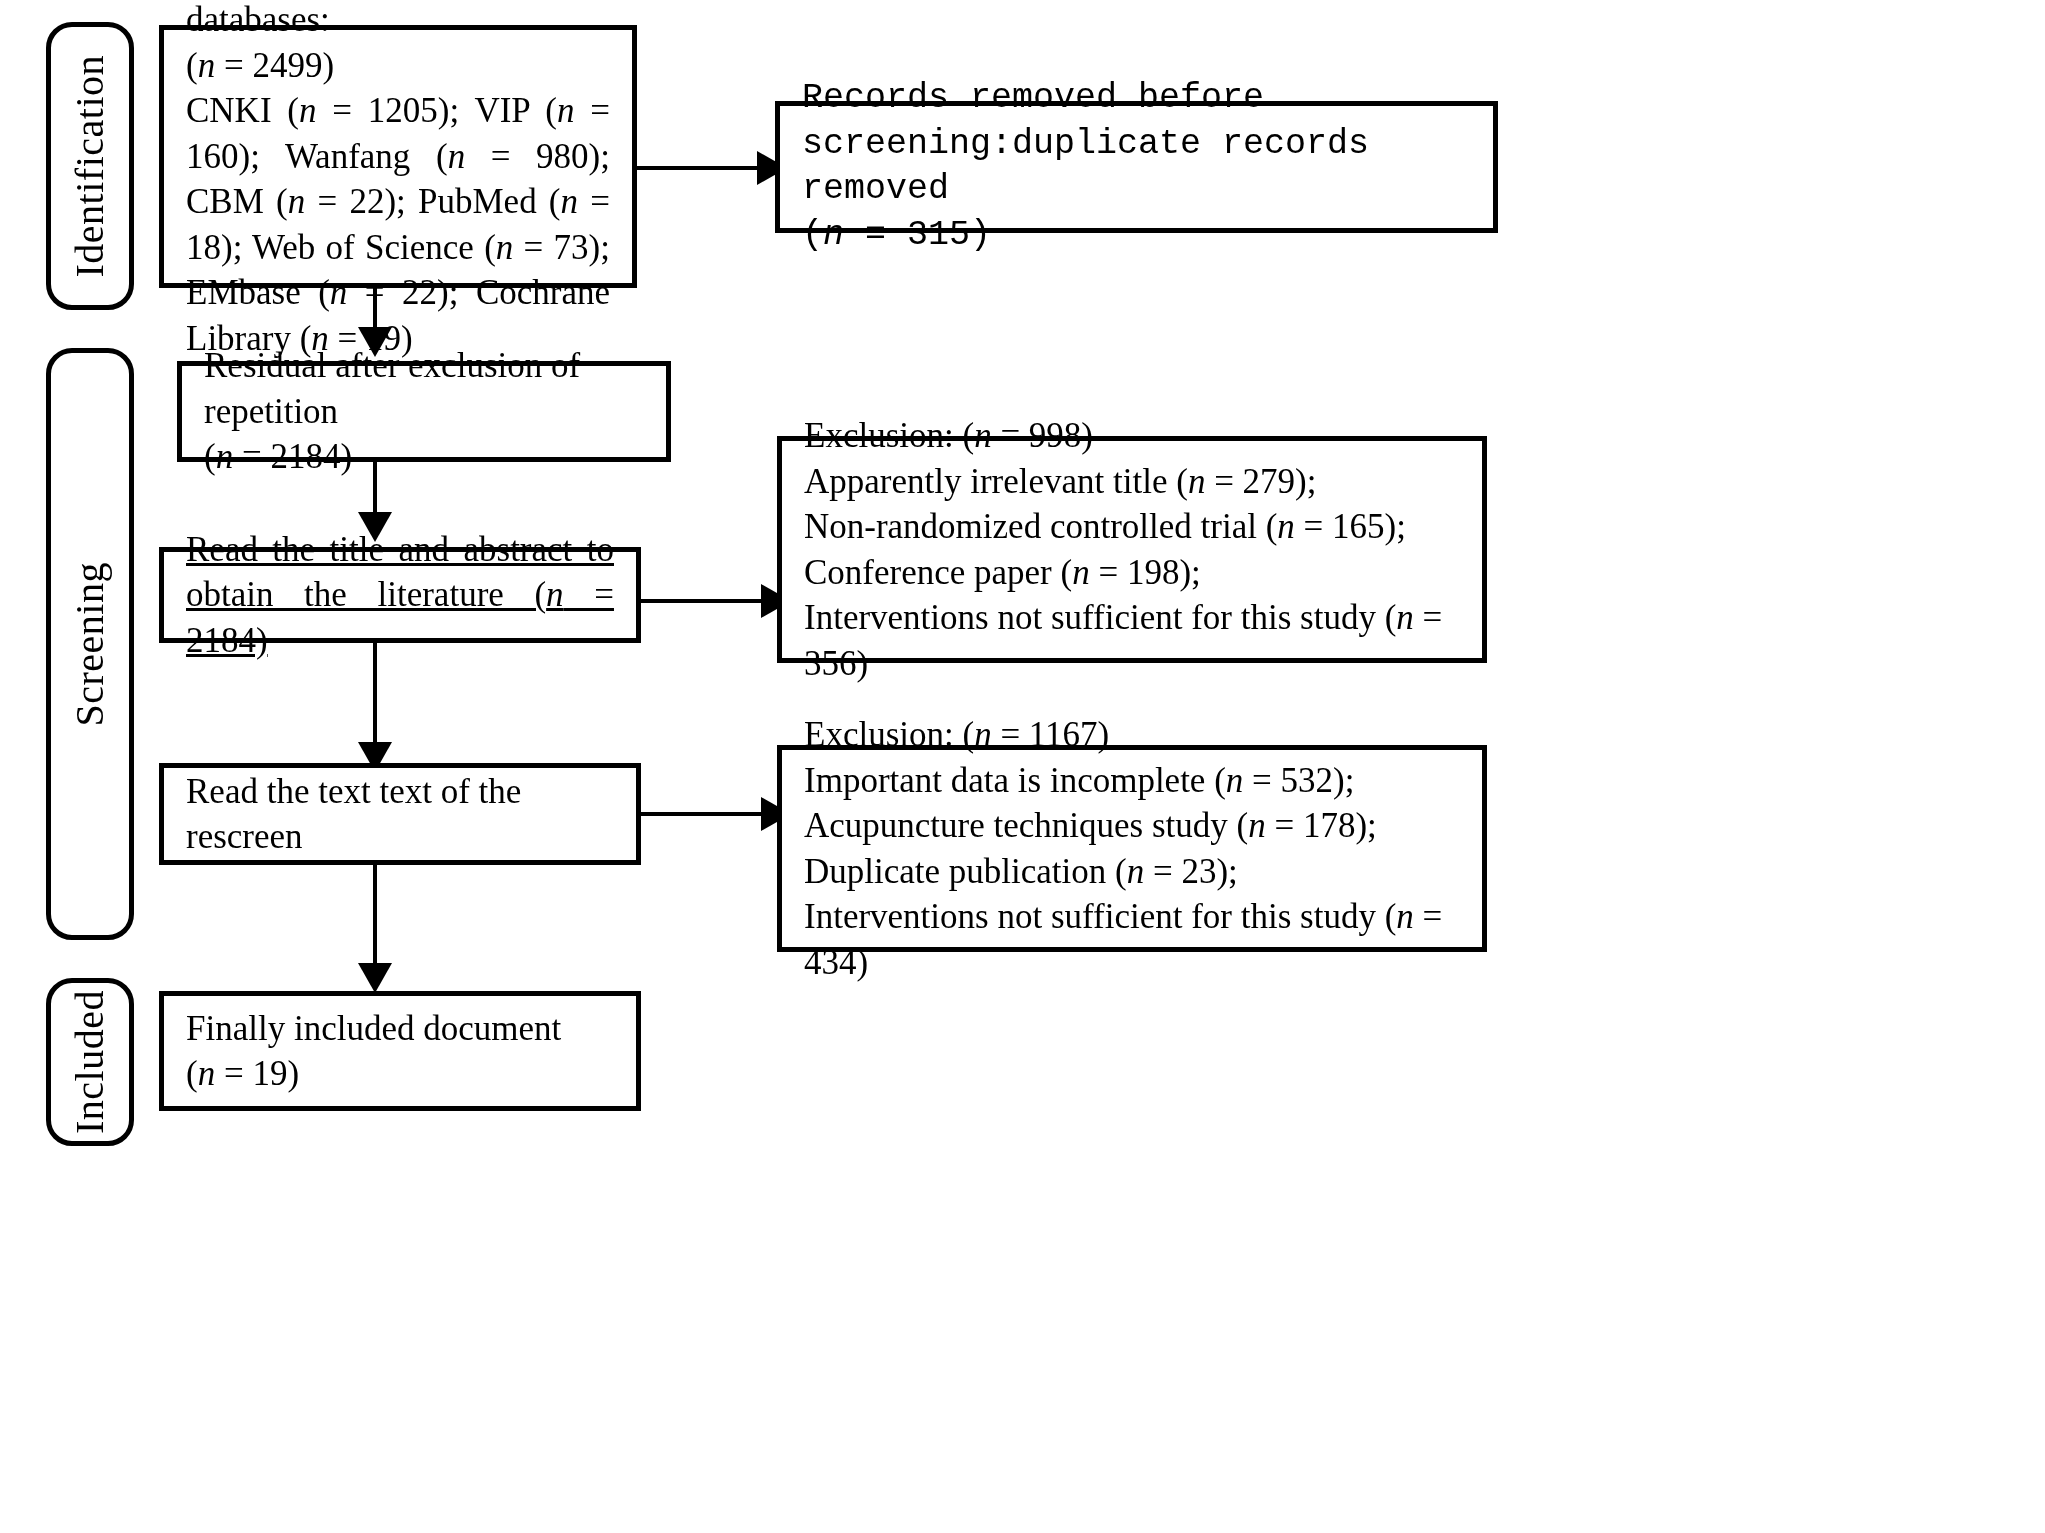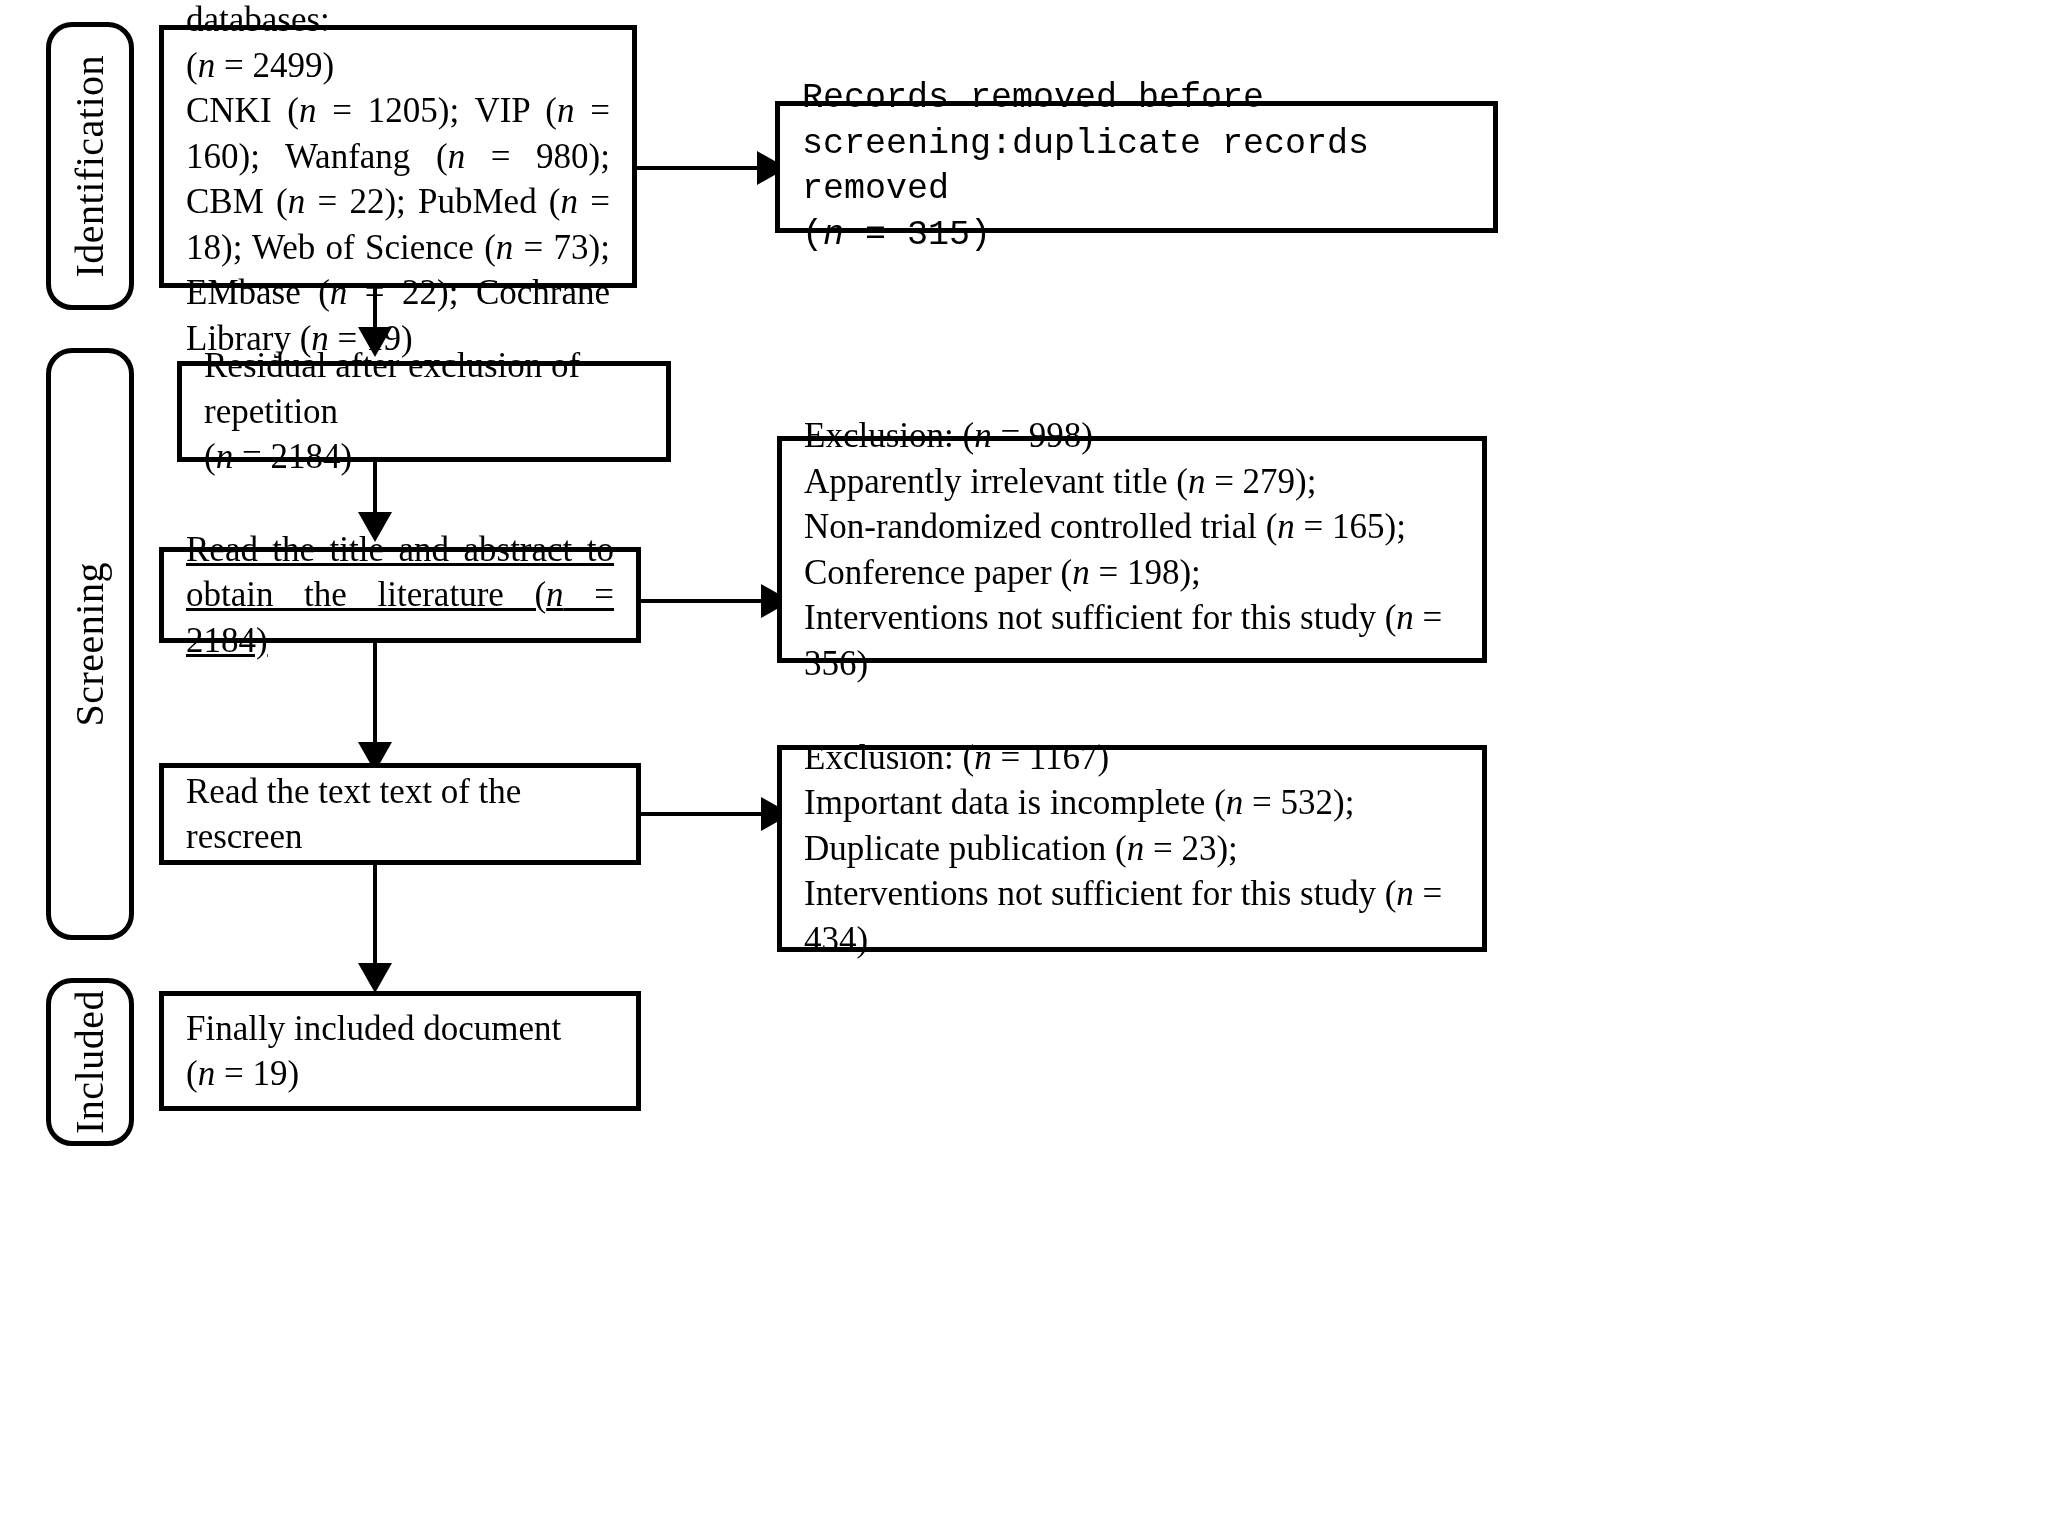--- a/index.html
+++ b/index.html
@@ -168,20 +168,21 @@
     </div>
   </div>
 
   <div class="h-line" style="left:641px; top:812px; width:126px;"></div>
   <div class="arrow-right" style="left:761px; top:797px;"></div>
 
   <div class="box" style="left:777px; top:745px; width:710px; height:207px;">
     <div class="box-text">
       <p>Exclusion: (<span class="nital">n</span> = 1167)</p>
       <p>Important data is incomplete (<span class="nital">n</span> = 532);</p>
+      <p>Acupuncture techniques study (<span class="nital">n</span> = 178);</p>
       <p>Duplicate publication (<span class="nital">n</span> = 23);</p>
       <p>Interventions not sufficient for this study (<span class="nital">n</span> = 434)</p>
     </div>
   </div>
 
   <div class="v-line" style="left:373px; top:865px; width:4px; height:120px;"></div>
   <div class="arrow-down" style="left:358px; top:963px;"></div>
 
   <div class="box" style="left:159px; top:991px; width:482px; height:120px;">
     <div class="box-text">

